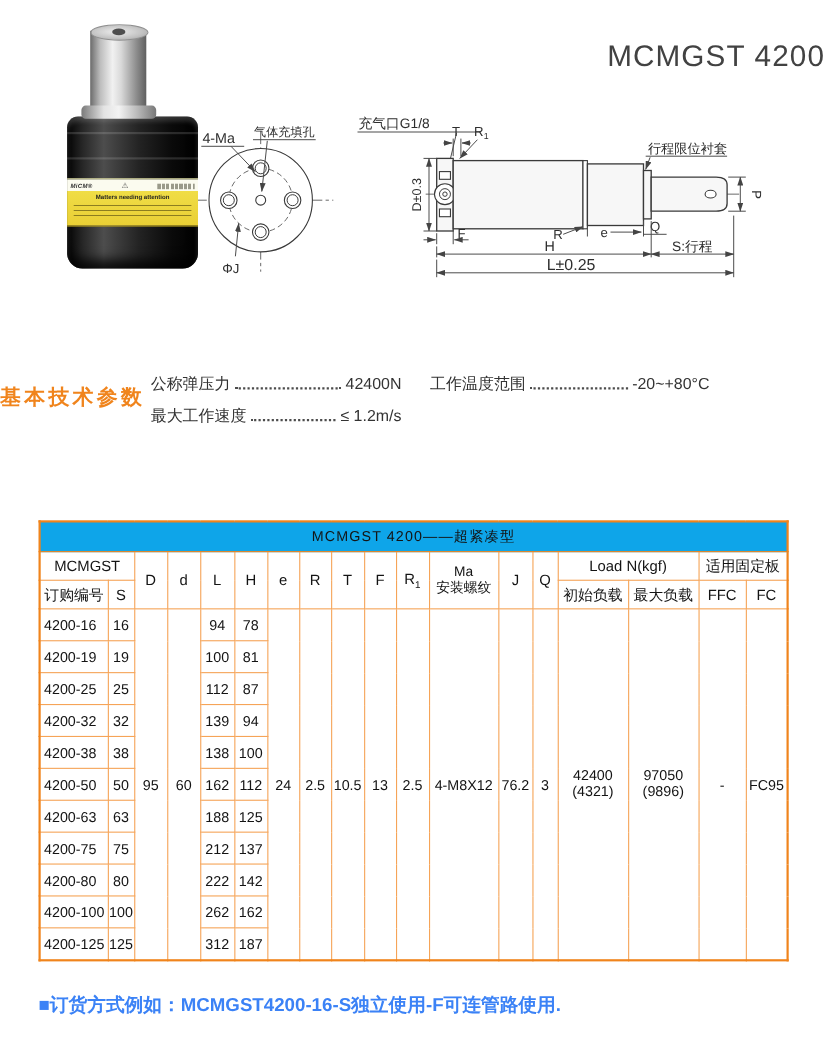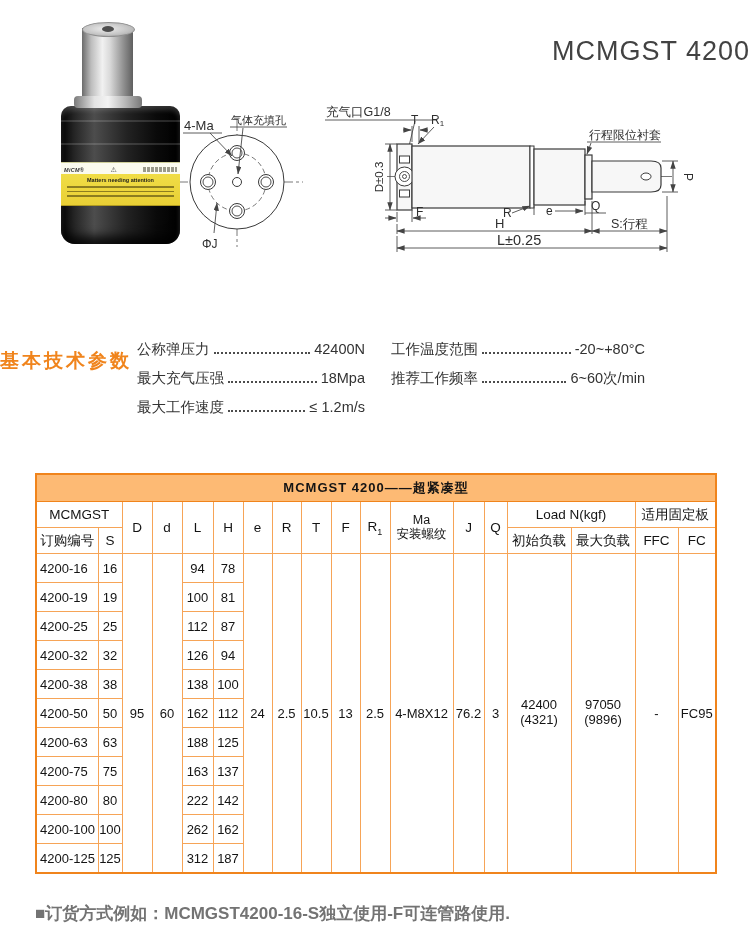--- a/index.html
+++ b/index.html
@@ -81,34 +81,34 @@
   .spec-leader { flex:1; border-bottom:2px dotted #4c4c4c; margin:0 4px 4px; min-width:10px; }
 
   
   .dtable {
     position:absolute; top:473px; left:35px; width:680px;
     border-collapse:collapse; table-layout:fixed;
     border:2px solid #F0841C;
   }
   .dtable td { border:1px solid #F6A457; text-align:center; padding:0; font-size:13px; color:#141414; }
   .t-title {
-    background:#fdba74; color:#fff; font-size:16.5px; font-weight:bold;
+    background:#0ea5e9; color:#fff; font-size:16.5px; font-weight:normal;
     height:26px; letter-spacing:1px; border-color:#F0841C !important;margin-top:16px;
   }
   .t-head td { font-size:13.5px; height:25px; }
   .t-head .two-line { font-size:12.5px; line-height:1.05; }
   .dtable sub { font-size:9px; }
   .t-body td { height:28px; }
   .t-body .model { text-align:left; padding-left:3px; }
   .load div { line-height:1.15; }
 
   
   .footer-note {
     position:absolute; top:902px; left:35px; width:690px;
-    color:#737373; font-size:17px; font-weight:bold;
+    color:#3b82f6; font-size:17px; font-weight:bold;
   }
 </style>
 </head>
 <body>
 
 <div class="page-title">MCMGST 4200</div>
 
 <div class="photo">
   <div class="rod-top"></div>
   <div class="rod-hole"></div>
@@ -235,40 +235,30 @@
 
 <div class="specs-heading">基本技术参数</div>
 <div class="spec-cols">
   <div class="spec-col c1">
     <div class="spec-row">
       <span>公称弹压力</span>
       <span class="spec-leader"></span>
       <span>42400N</span>
     </div>
     <div class="spec-row">
-      <span>最大充气压强</span>
-      <span class="spec-leader"></span>
-      <span>18Mpa</span>
-    </div>
-    <div class="spec-row">
       <span>最大工作速度</span>
       <span class="spec-leader"></span>
       <span>≤ 1.2m/s</span>
     </div>
   </div>
   <div class="spec-col c2">
     <div class="spec-row">
       <span>工作温度范围</span>
       <span class="spec-leader"></span>
       <span>-20~+80°C</span>
-    </div>
-    <div class="spec-row">
-      <span>推荐工作频率</span>
-      <span class="spec-leader"></span>
-      <span>6~60次/min</span>
     </div>
   </div>
 </div>
 
 <table class="dtable">
   <colgroup>
     <col style="width:62px">
       <col style="width:24px">
       <col style="width:30px">
       <col style="width:30px">
@@ -355,21 +345,21 @@
   </tr>
   <tr>
     <td class="model">4200-25</td>
     <td>25</td>
     <td>112</td>
     <td>87</td>
   </tr>
   <tr>
     <td class="model">4200-32</td>
     <td>32</td>
-    <td>126</td>
+    <td>139</td>
     <td>94</td>
   </tr>
   <tr>
     <td class="model">4200-38</td>
     <td>38</td>
     <td>138</td>
     <td>100</td>
   </tr>
   <tr>
     <td class="model">4200-50</td>
@@ -379,21 +369,21 @@
   </tr>
   <tr>
     <td class="model">4200-63</td>
     <td>63</td>
     <td>188</td>
     <td>125</td>
   </tr>
   <tr>
     <td class="model">4200-75</td>
     <td>75</td>
-    <td>163</td>
+    <td>212</td>
     <td>137</td>
   </tr>
   <tr>
     <td class="model">4200-80</td>
     <td>80</td>
     <td>222</td>
     <td>142</td>
   </tr>
   <tr>
     <td class="model">4200-100</td>

